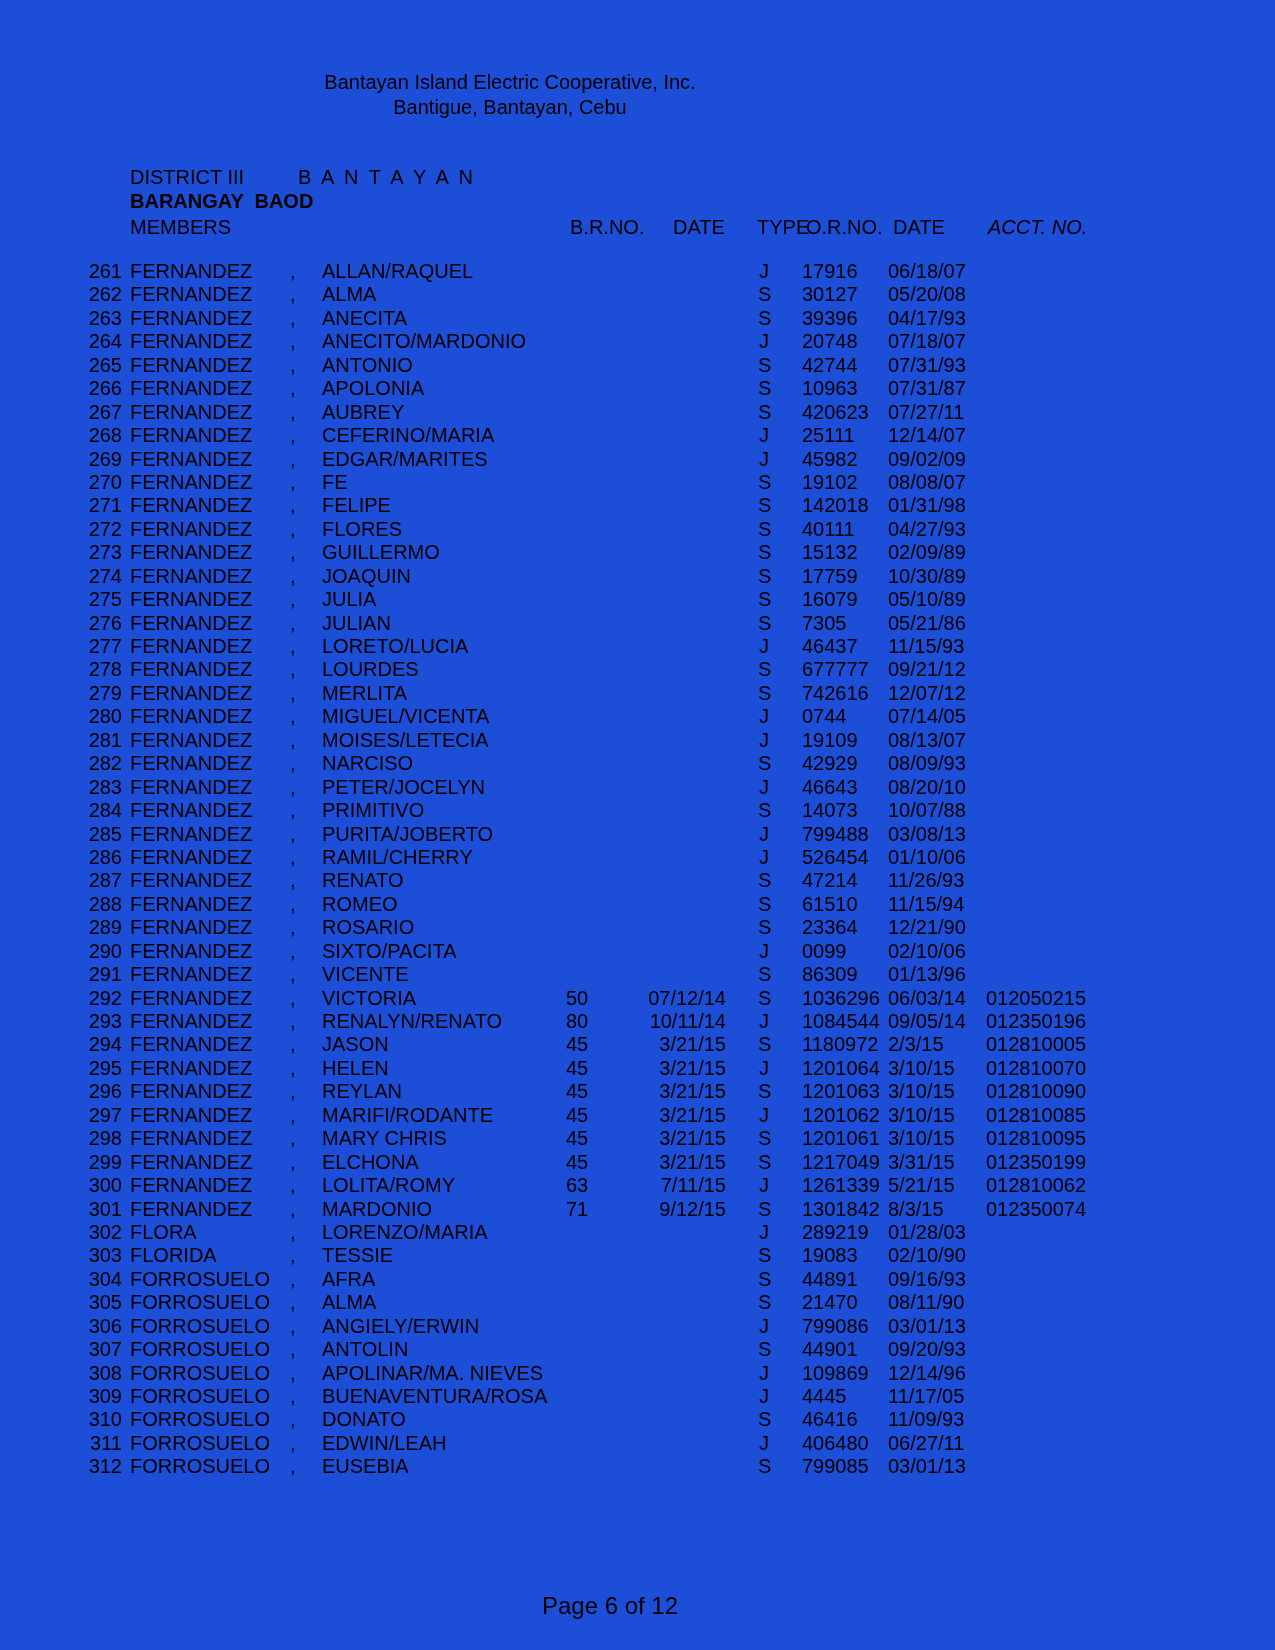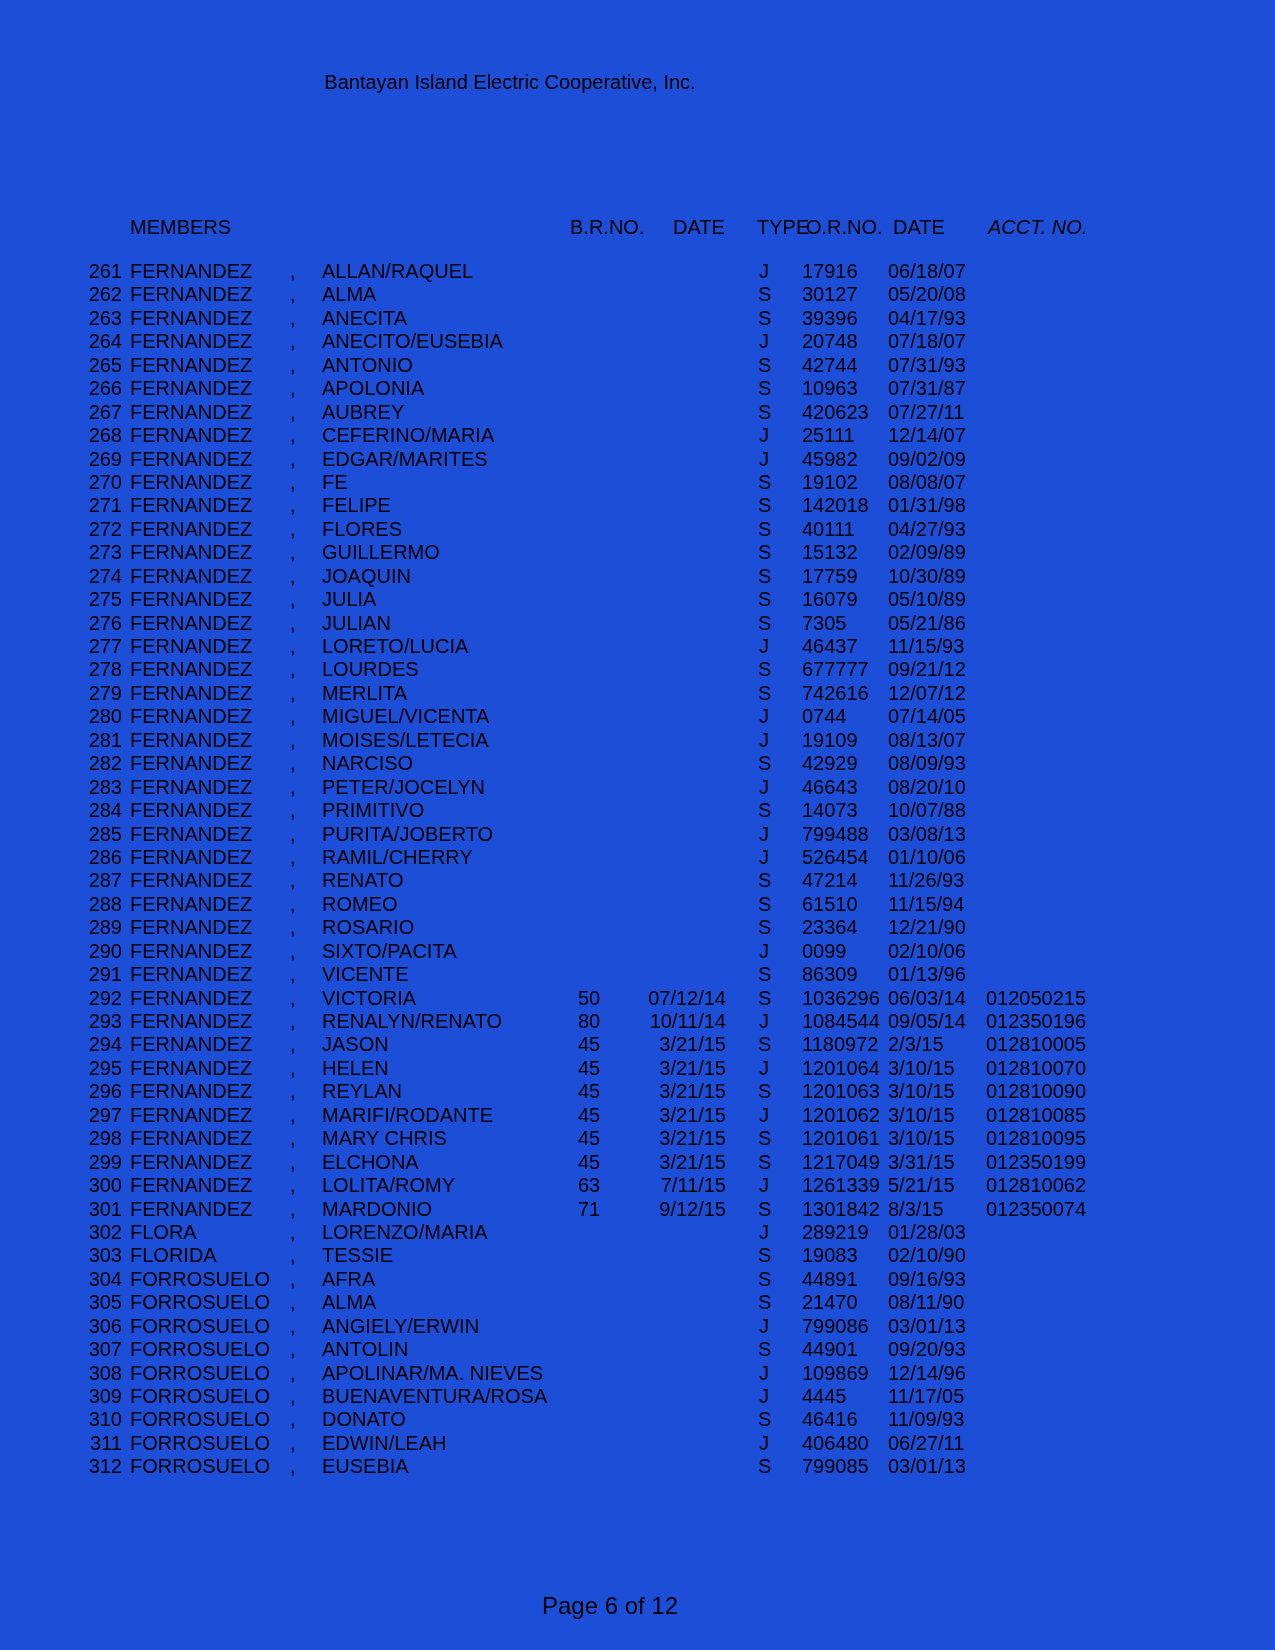--- a/index.html
+++ b/index.html
@@ -82,21 +82,21 @@
   .row > span {
     position: absolute;
     top: 0;
     white-space: pre;
     line-height: 23.45px;
   }
   .c-num     { left: 82px;  width: 40px; text-align: right; }
   .c-last    { left: 130px; }
   .c-comma   { left: 290px; }
   .c-first   { left: 322px; }
-  .c-brno    { left: 566px; width: 46px; text-align: center; }
+  .c-brno    { left: 566px; width: 46px; text-align: left; }
   .c-date1   { left: 636px; width: 90px; text-align: right; }
   .c-type    { left: 758px; width: 12px; text-align: center; }
   .c-orno    { left: 802px; }
   .c-date2   { left: 888px; }
   .c-acctno  { left: 986px; }
 
   
   .footer {
     position: absolute;
     left: 0;
@@ -107,22 +107,27 @@
   }
   .footer span { white-space: pre; }
 </style>
 </head>
 <body>
 
 <div class="page">
 
   <div class="letterhead">
     <div>Bantayan Island Electric Cooperative, Inc.</div>
+    <div>Bantigue, Bantayan, Cebu</div>
   </div>
 
+  <div class="meta">
+    <div class="meta-row"><span class="district-label">DISTRICT III</span><span class="district-name">B A N T A Y A N</span></div>
+    <div class="meta-row barangay">BARANGAY  BAOD</div>
+  </div>
 
   <div class="colhead">
     <span class="ch-members">MEMBERS</span>
     <span class="ch-brno">B.R.NO.</span>
     <span class="ch-date1">DATE</span>
     <span class="ch-type">TYPE</span>
     <span class="ch-orno">O.R.NO.</span>
     <span class="ch-date2">DATE</span>
     <span class="ch-acctno">ACCT. NO.</span>
   </div>
@@ -152,21 +157,21 @@
         <span class="c-comma">,</span>
         <span class="c-first">ANECITA</span>
         <span class="c-type">S</span>
         <span class="c-orno">39396</span>
         <span class="c-date2">04/17/93</span>
       </div>
       <div class="row">
         <span class="c-num">264</span>
         <span class="c-last">FERNANDEZ</span>
         <span class="c-comma">,</span>
-        <span class="c-first">ANECITO/EUSEBIA</span>
+        <span class="c-first">ANECITO/MARDONIO</span>
         <span class="c-type">J</span>
         <span class="c-orno">20748</span>
         <span class="c-date2">07/18/07</span>
       </div>
       <div class="row">
         <span class="c-num">265</span>
         <span class="c-last">FERNANDEZ</span>
         <span class="c-comma">,</span>
         <span class="c-first">ANTONIO</span>
         <span class="c-type">S</span>

